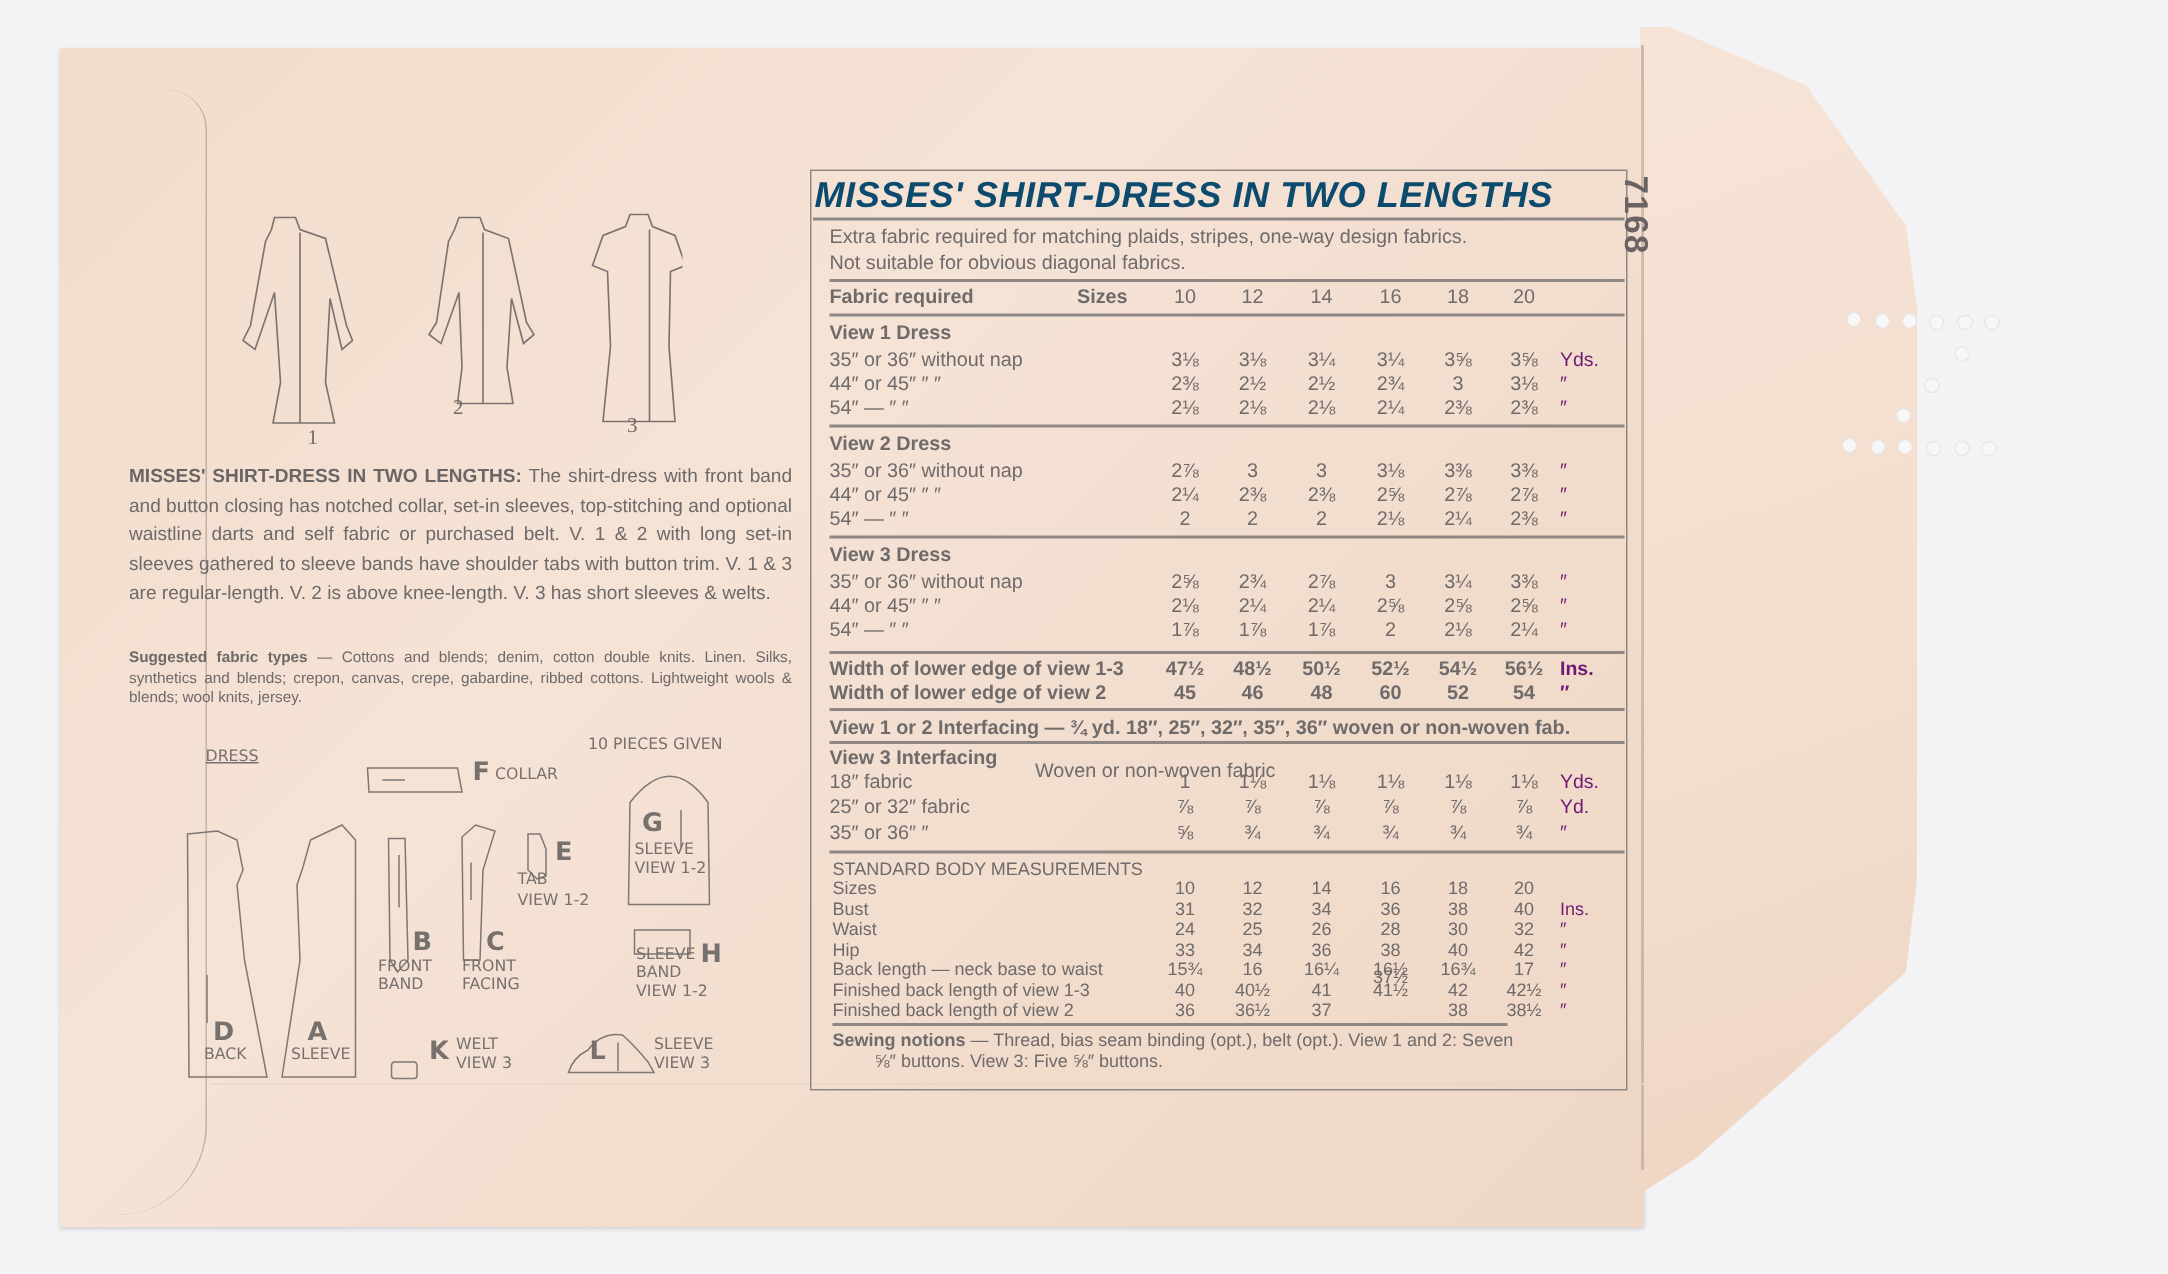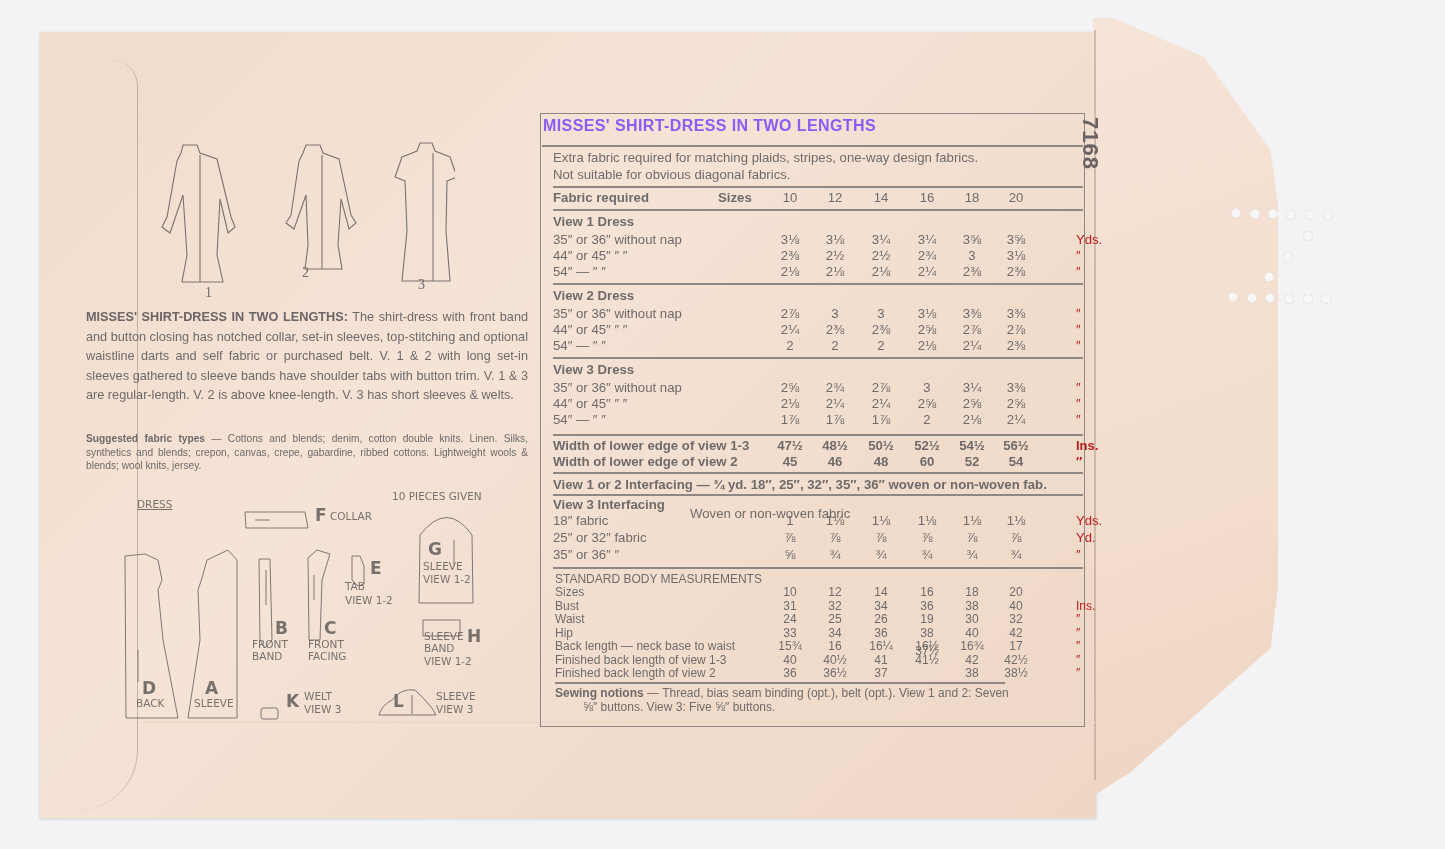--- a/index.html
+++ b/index.html
@@ -46,27 +46,27 @@
   
   .pp-label { position:absolute; font-family:"DejaVu Sans", sans-serif; font-size:10.5px; color:#77716e; line-height:12px; }
   .pp-letter { position:absolute; font-family:"DejaVu Sans", sans-serif; font-weight:bold; font-size:17px; color:#77716e; }
 
   
   .chart {
     position:absolute; left:540px; top:113px; width:545px; height:614px;
     border:1.5px solid #8f8783; box-sizing:border-box;
   }
   .t-title {
-    position:absolute; left:543px; top:117px; font-size:16px; font-weight:bold;
-    letter-spacing:.4px; color:#8b5cf6;
+    position:absolute; left:543px; top:117px; font-size:24px; font-weight:bold;
+    letter-spacing:.4px; color:#0c4a6e;font-style:italic;
   }
   .t-text { position:absolute; font-size:13.2px; color:#6f6b6b; white-space:nowrap; }
   .t-bold { font-weight:bold; }
   .t-cell { position:absolute; font-size:13.2px; color:#6f6b6b; text-align:center; width:40px; white-space:nowrap; }
-  .t-unit { position:absolute; font-size:13px; color:#b91c1c; white-space:nowrap;margin-left:36px; }
+  .t-unit { position:absolute; font-size:13px; color:#701a75; white-space:nowrap; }
   .hr { position:absolute; left:553px; width:530px; height:1.5px; background:#8f8783; }
   .meas { font-size:12px; }
   .code {
     position:absolute; left:1080px; top:140px; transform:rotate(90deg); transform-origin:left top;
     font-size:22px; font-weight:bold; color:#6a6364; letter-spacing:1px; white-space:nowrap;
   }
 </style>
 </head>
 <body>
 
@@ -351,21 +351,21 @@
     <div class="t-cell meas" style="left:815px;top:598.5px">32</div>
     <div class="t-cell meas" style="left:861px;top:598.5px">34</div>
     <div class="t-cell meas" style="left:907px;top:598.5px">36</div>
     <div class="t-cell meas" style="left:952px;top:598.5px">38</div>
     <div class="t-cell meas" style="left:996px;top:598.5px">40</div>
     <div class="t-unit meas" style="left:1040px;top:598.5px">Ins.</div>
     <div class="t-text meas" style="left:555px;top:612px">Waist</div>
     <div class="t-cell meas" style="left:770px;top:612px">24</div>
     <div class="t-cell meas" style="left:815px;top:612px">25</div>
     <div class="t-cell meas" style="left:861px;top:612px">26</div>
-    <div class="t-cell meas" style="left:907px;top:612px">19</div>
+    <div class="t-cell meas" style="left:907px;top:612px">28</div>
     <div class="t-cell meas" style="left:952px;top:612px">30</div>
     <div class="t-cell meas" style="left:996px;top:612px">32</div>
     <div class="t-unit meas" style="left:1040px;top:612px">″</div>
     <div class="t-text meas" style="left:555px;top:625.5px">Hip</div>
     <div class="t-cell meas" style="left:770px;top:625.5px">33</div>
     <div class="t-cell meas" style="left:815px;top:625.5px">34</div>
     <div class="t-cell meas" style="left:861px;top:625.5px">36</div>
     <div class="t-cell meas" style="left:907px;top:625.5px">38</div>
     <div class="t-cell meas" style="left:952px;top:625.5px">40</div>
     <div class="t-cell meas" style="left:996px;top:625.5px">42</div>

